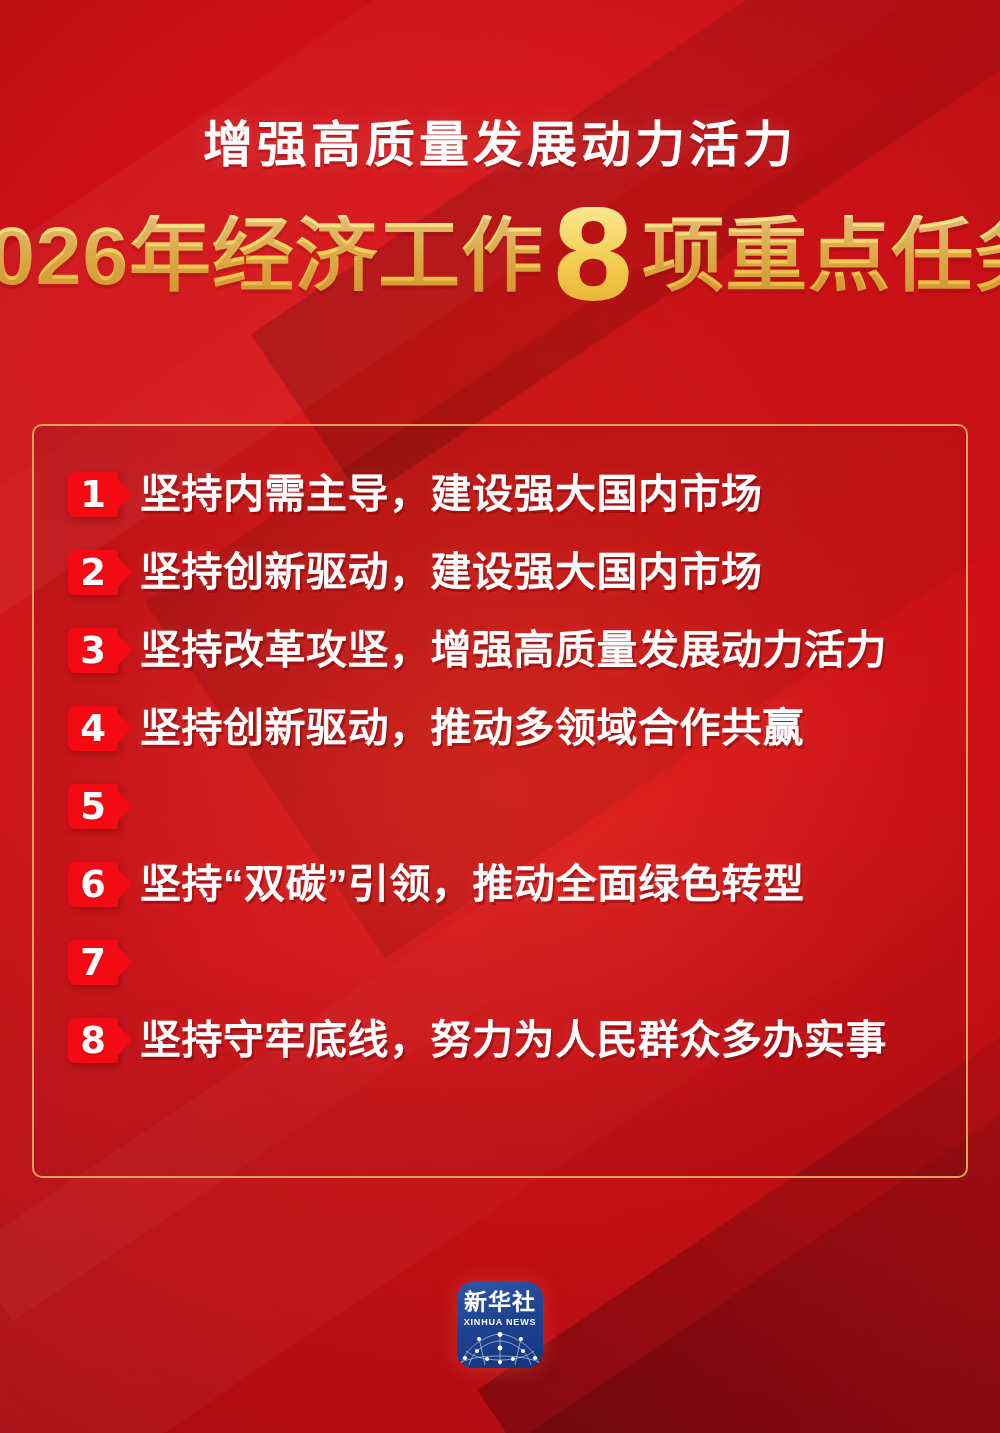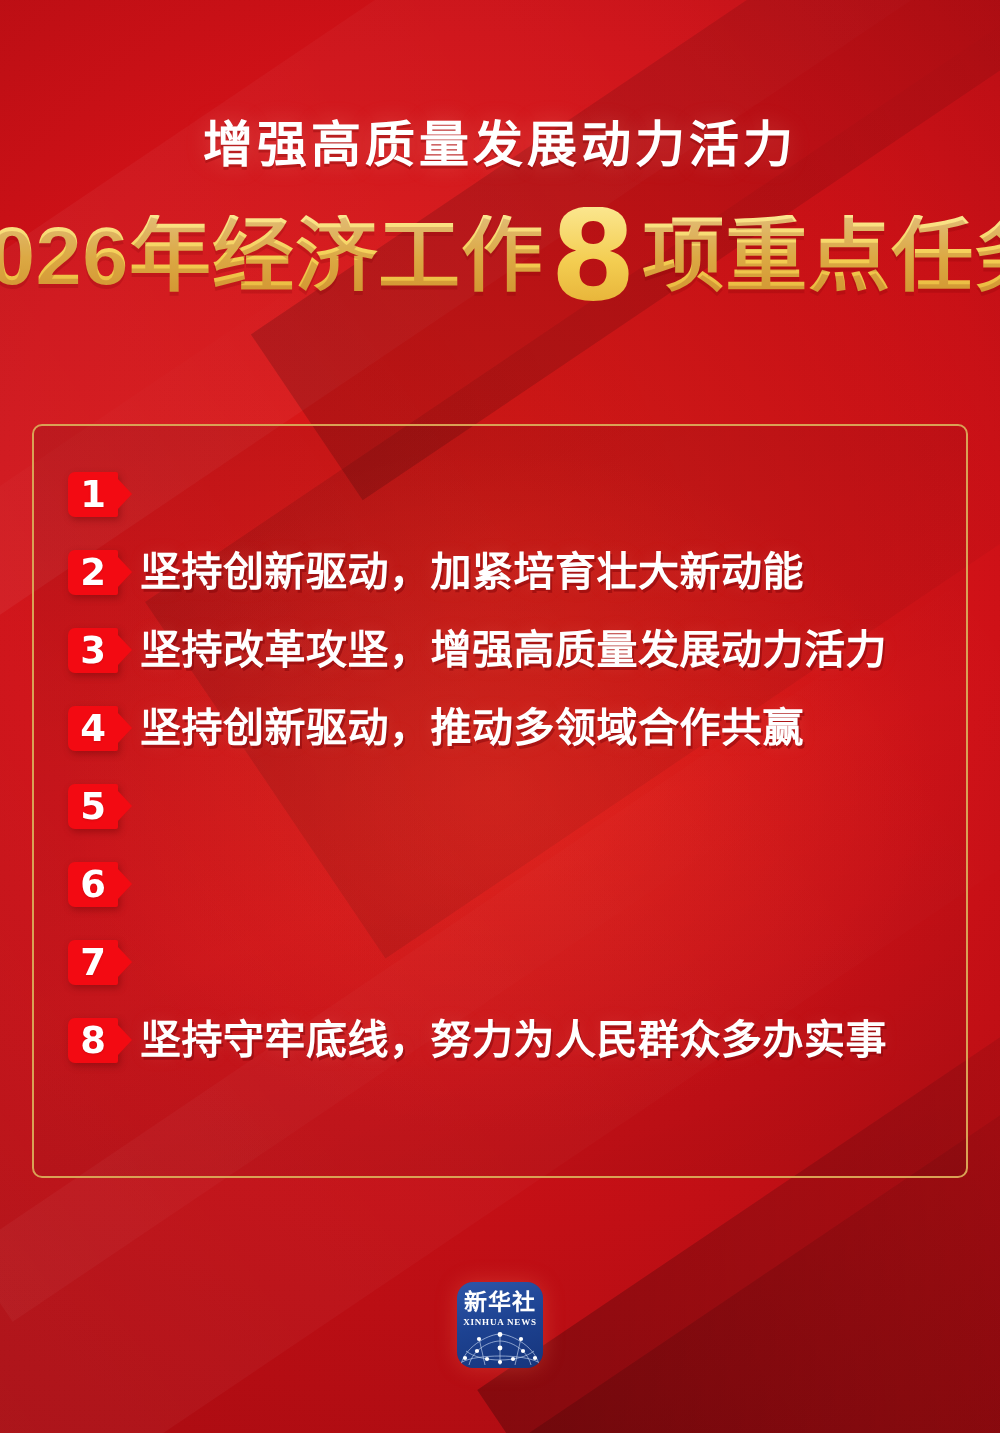--- a/index.html
+++ b/index.html
@@ -139,21 +139,21 @@
     position:relative;overflow:hidden;
     display:flex;flex-direction:column;align-items:center;
   }
   .logo-cn{
     margin-top:9px;
     font-size:23px;font-weight:700;color:#ffffff;letter-spacing:1px;
     line-height:1;white-space:nowrap;
   }
   .logo-en{
     margin-top:4px;
-    font-family:Liberation Serif, serif;
+    font-family:Liberation Sans, sans-serif;
     font-size:9px;font-weight:700;color:#ffffff;letter-spacing:.8px;
     line-height:1;white-space:nowrap;
   }
   .logo-net{position:absolute;left:0;bottom:0;width:86px;height:36px;}
 </style>
 </head>
 <body>
 
 <div class="poster">
 
@@ -178,27 +178,28 @@
     </div>
   </div>
 
   <div class="frame">
     <div class="list">
 
       <div class="row">
         <div class="badge">
           <span class="num">1</span>
         </div>
+        <div class="txt">坚持内需主导，建设强大国内市场</div>
       </div>
 
       <div class="row">
         <div class="badge">
           <span class="num">2</span>
         </div>
-        <div class="txt">坚持创新驱动，加紧培育壮大新动能</div>
+        <div class="txt">坚持创新驱动，建设强大国内市场</div>
       </div>
 
       <div class="row">
         <div class="badge">
           <span class="num">3</span>
         </div>
         <div class="txt">坚持改革攻坚，增强高质量发展动力活力</div>
       </div>
 
       <div class="row">
@@ -211,20 +212,21 @@
       <div class="row">
         <div class="badge">
           <span class="num">5</span>
         </div>
       </div>
 
       <div class="row">
         <div class="badge">
           <span class="num">6</span>
         </div>
+        <div class="txt">坚持“双碳”引领，推动全面绿色转型</div>
       </div>
 
       <div class="row">
         <div class="badge">
           <span class="num">7</span>
         </div>
       </div>
 
       <div class="row">
         <div class="badge">

